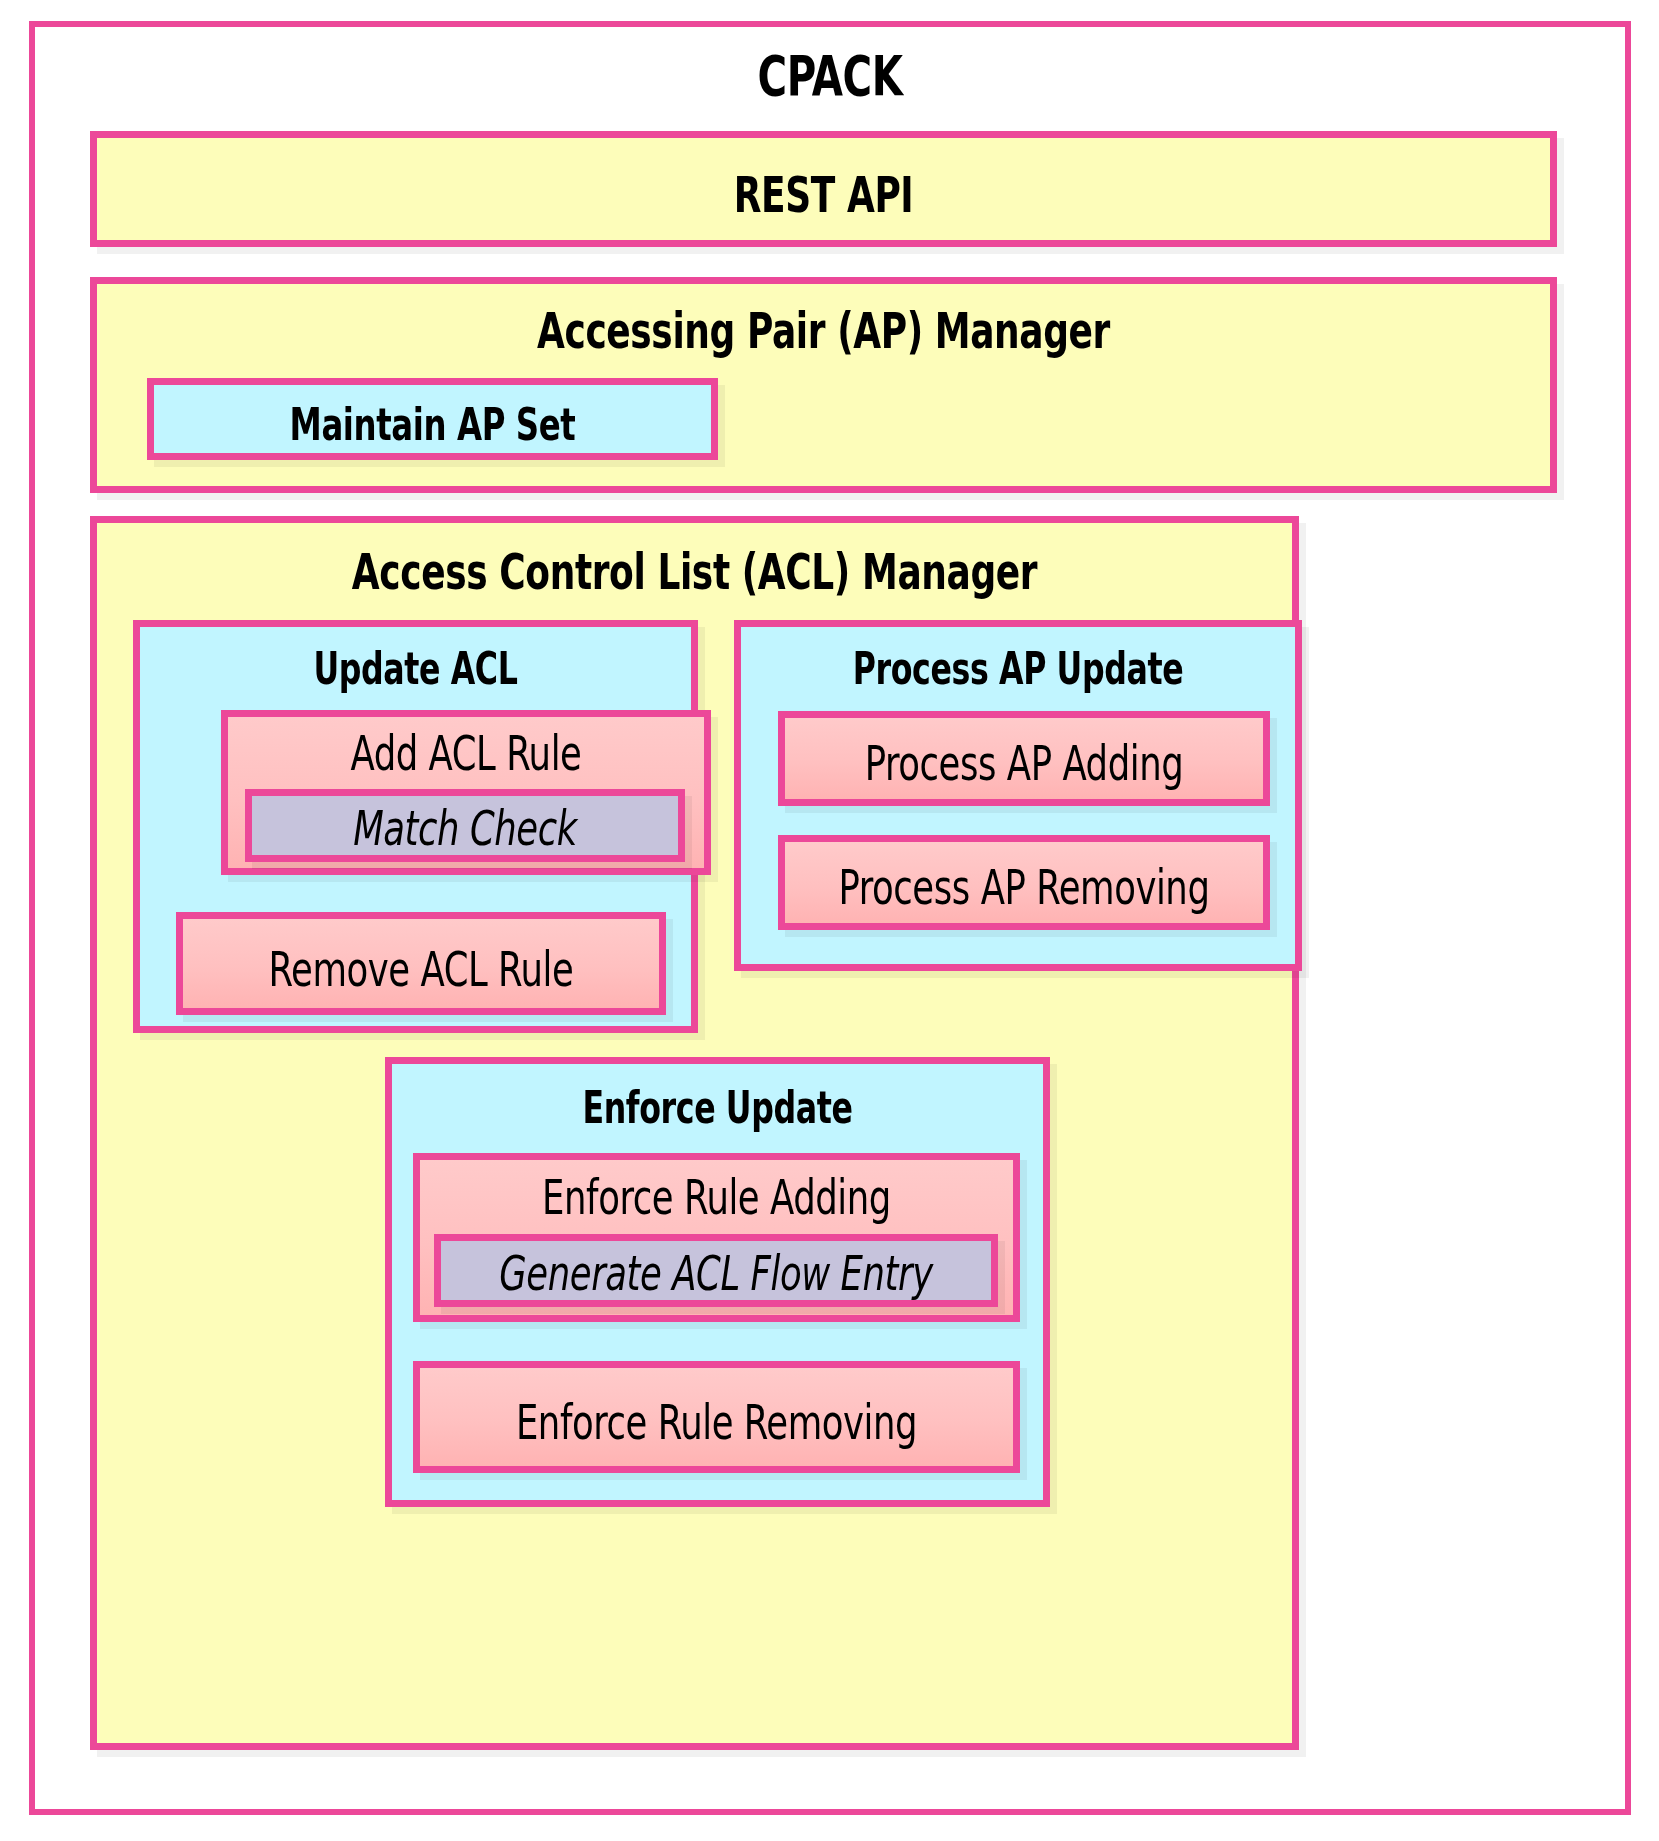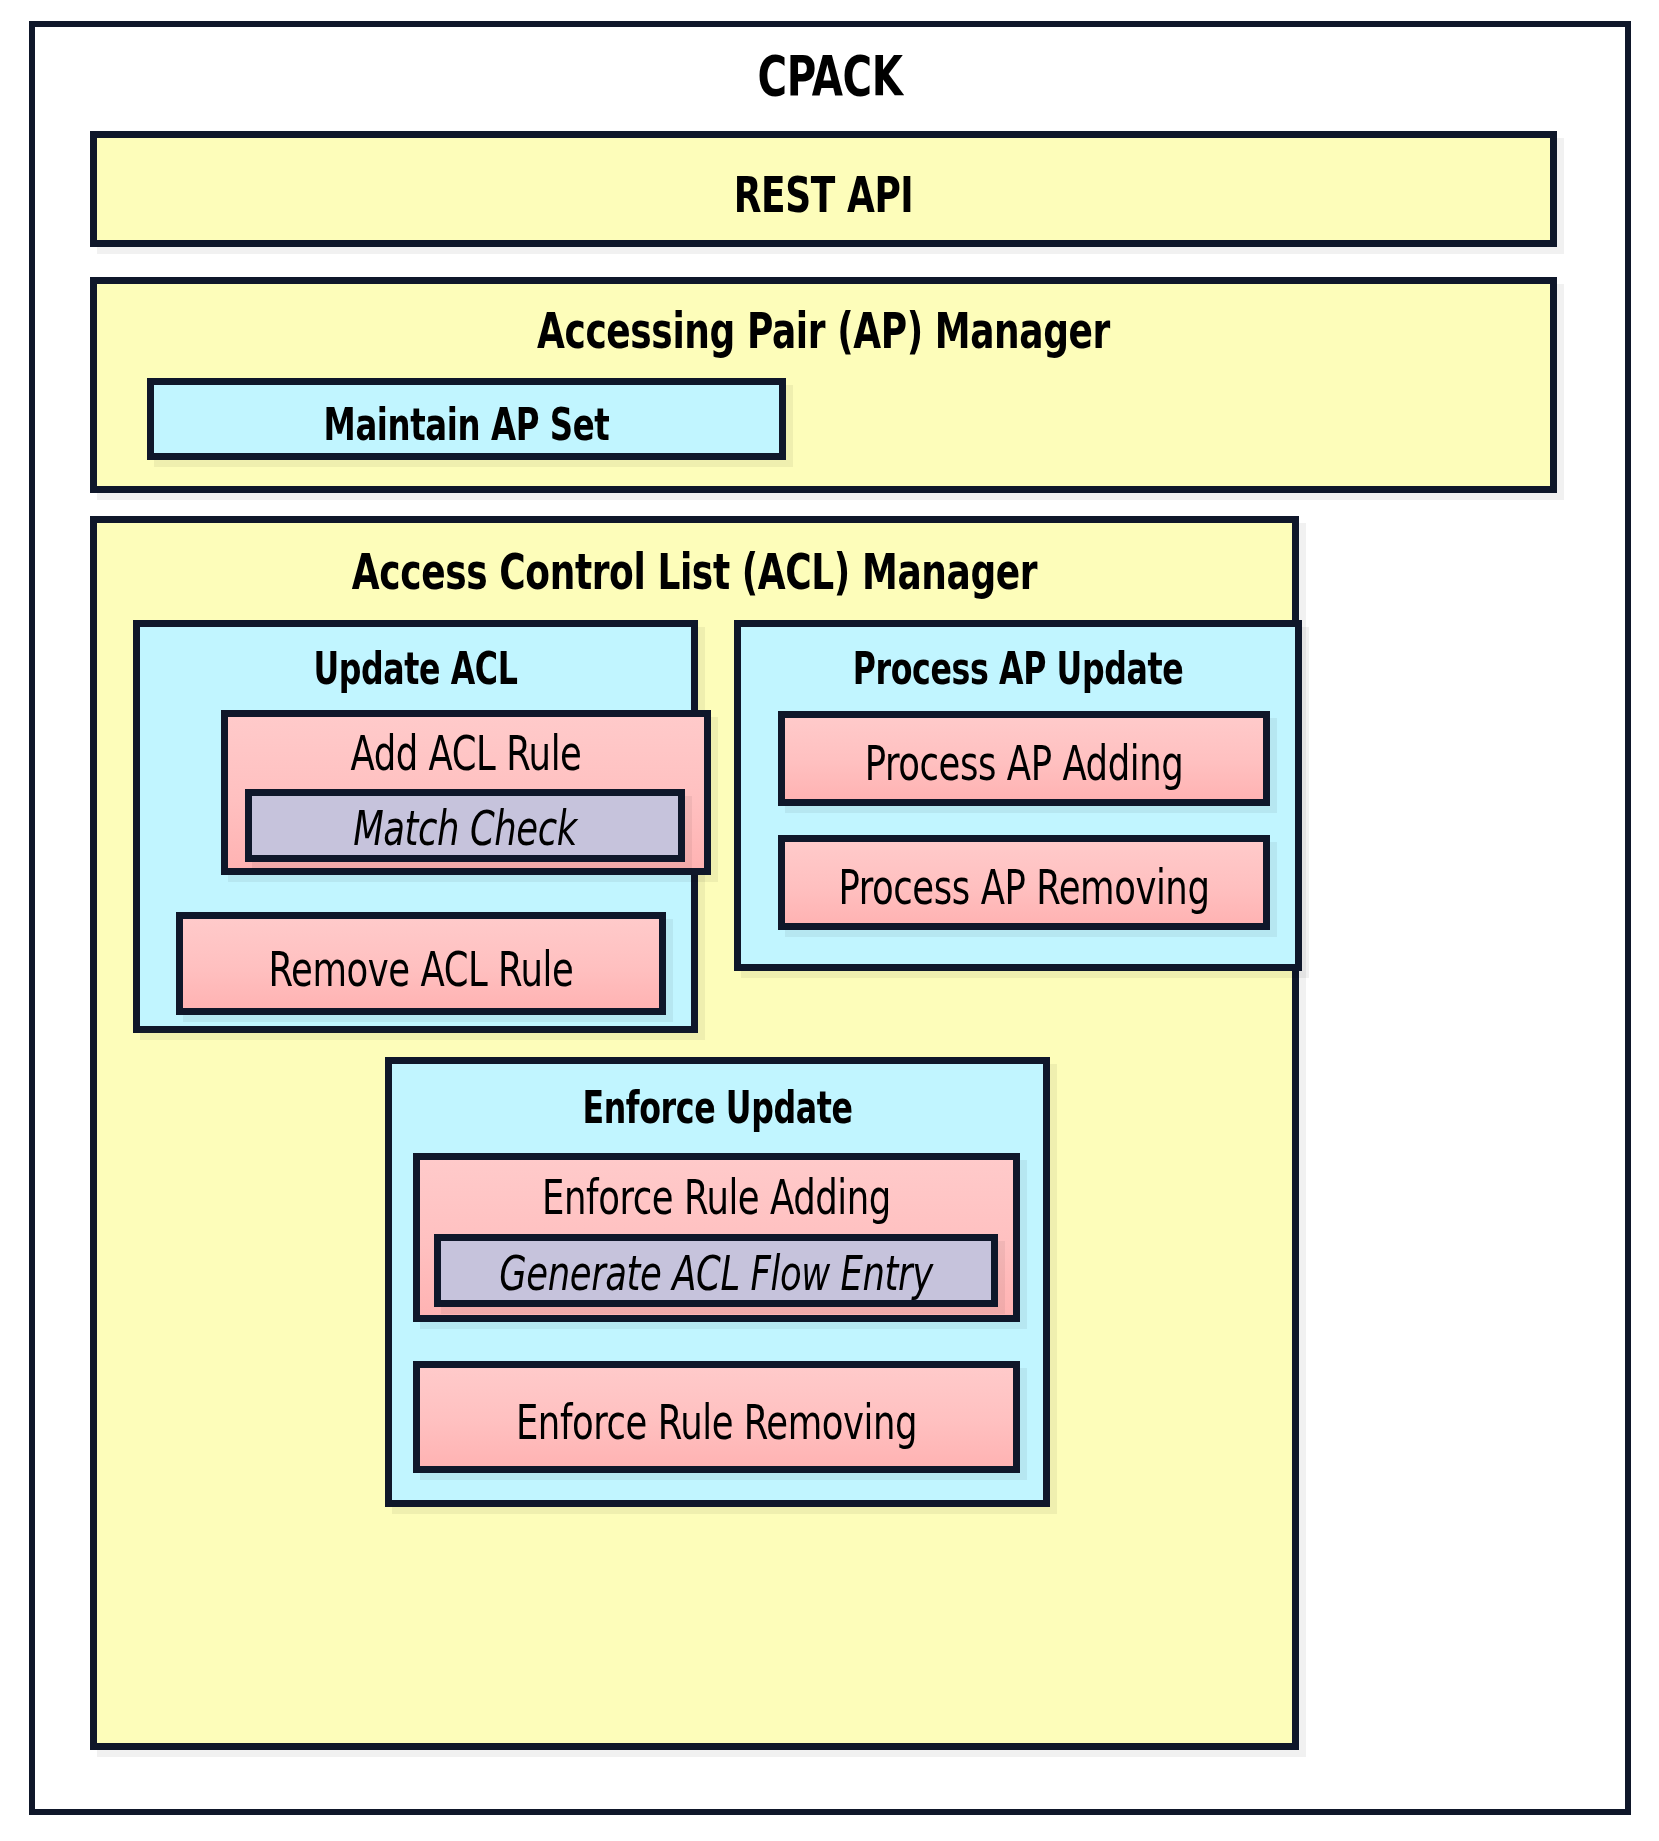--- a/index.html
+++ b/index.html
@@ -15,21 +15,21 @@
     width: 1659px;
     height: 1841px;
     background: #ffffff;
     overflow: hidden;
   }
 
   
   .box {
     position: absolute;
     box-sizing: border-box;
-    border: 7px solid #0f172a;
+    border: 7px solid #ec4899;
     box-shadow: 7px 7px 0 0 rgba(0,0,0,0.055);
   }
   .outer {
     border-width: 6px;
     background: #ffffff;
     box-shadow: none;
   }
   .yellow { background: #fdfdba; }
   .cyan   { background: #c1f5ff; }
   .pink   {
@@ -78,21 +78,21 @@
 
   <div class="label hdr t-title" style="left:29px; width:1602px; top:48px;">CPACK</div>
 
   <div class="box yellow" style="left:90px; top:131px; width:1467px; height:116px;">
     <div class="label hdr t-rest" style="top:32px;">REST API</div>
   </div>
 
   <div class="box yellow" style="left:90px; top:277px; width:1467px; height:216px;">
     <div class="label hdr t-mgr" style="top:22px;">Accessing Pair (AP) Manager</div>
 
-    <div class="box cyan" style="left:50px; top:94px; width:639px; height:82px;">
+    <div class="box cyan" style="left:50px; top:94px; width:571px; height:82px;">
       <div class="label hdr t-sub" style="top:17px;">Maintain AP Set</div>
     </div>
 
   </div>
 
   <div class="box yellow" style="left:90px; top:516px; width:1209px; height:1234px;padding-left:8px;">
 
     <div class="label hdr t-mgr" style="top:24px;">Access Control List (ACL) Manager</div>
 
     <div class="box cyan" style="left:36px; top:97px; width:565px; height:413px;">

